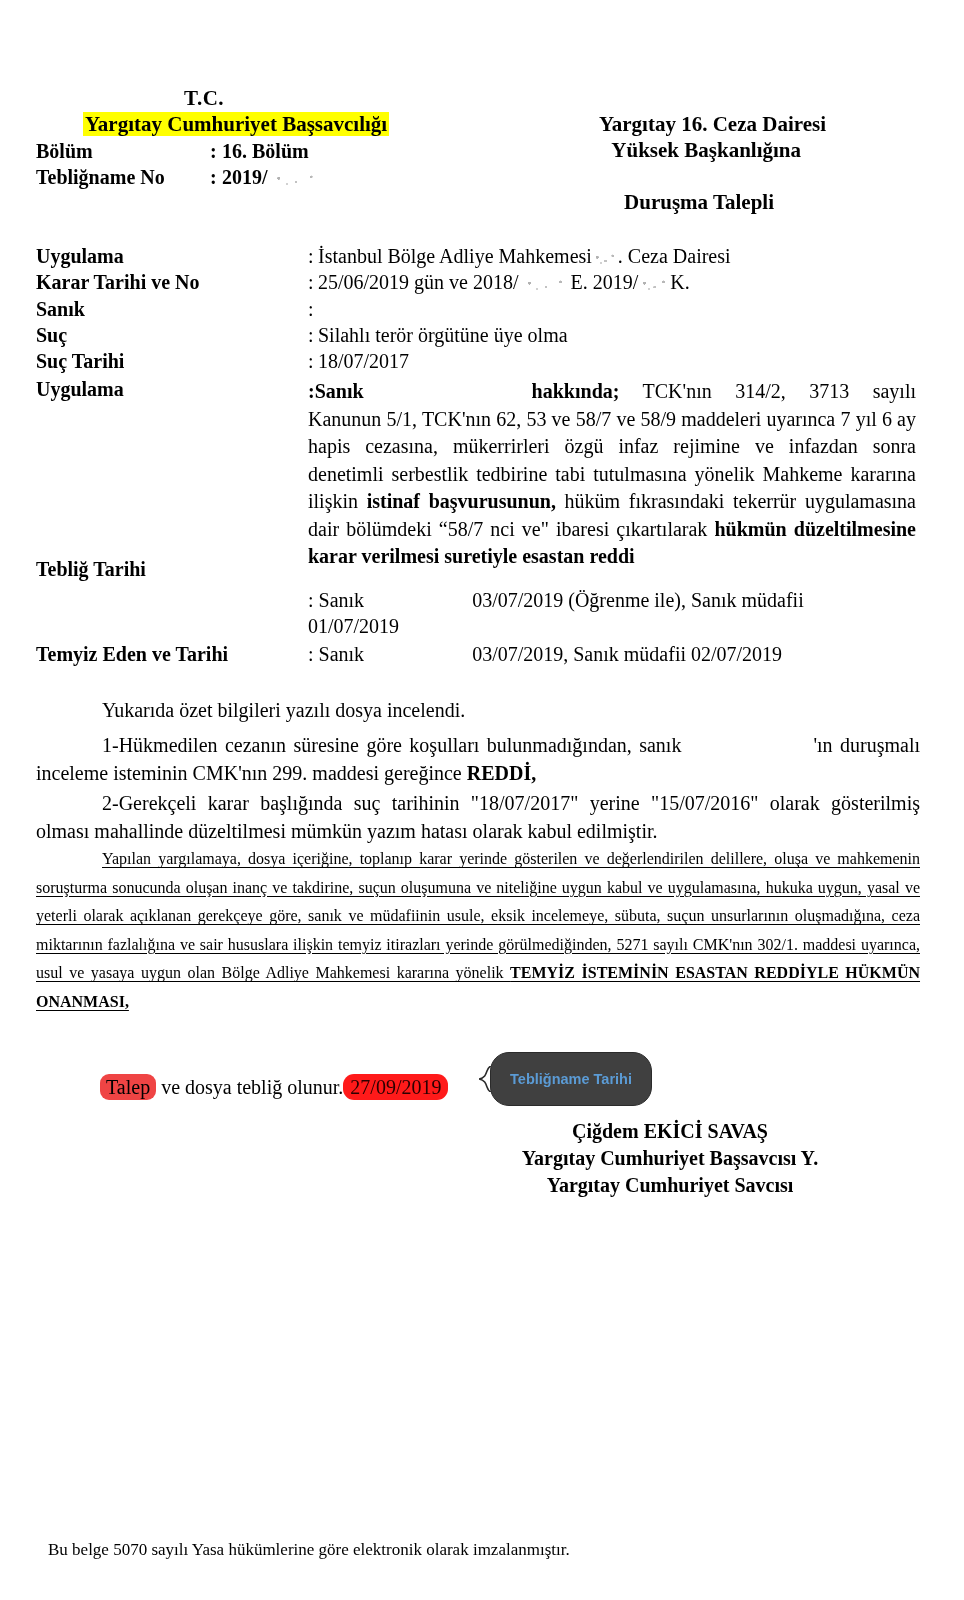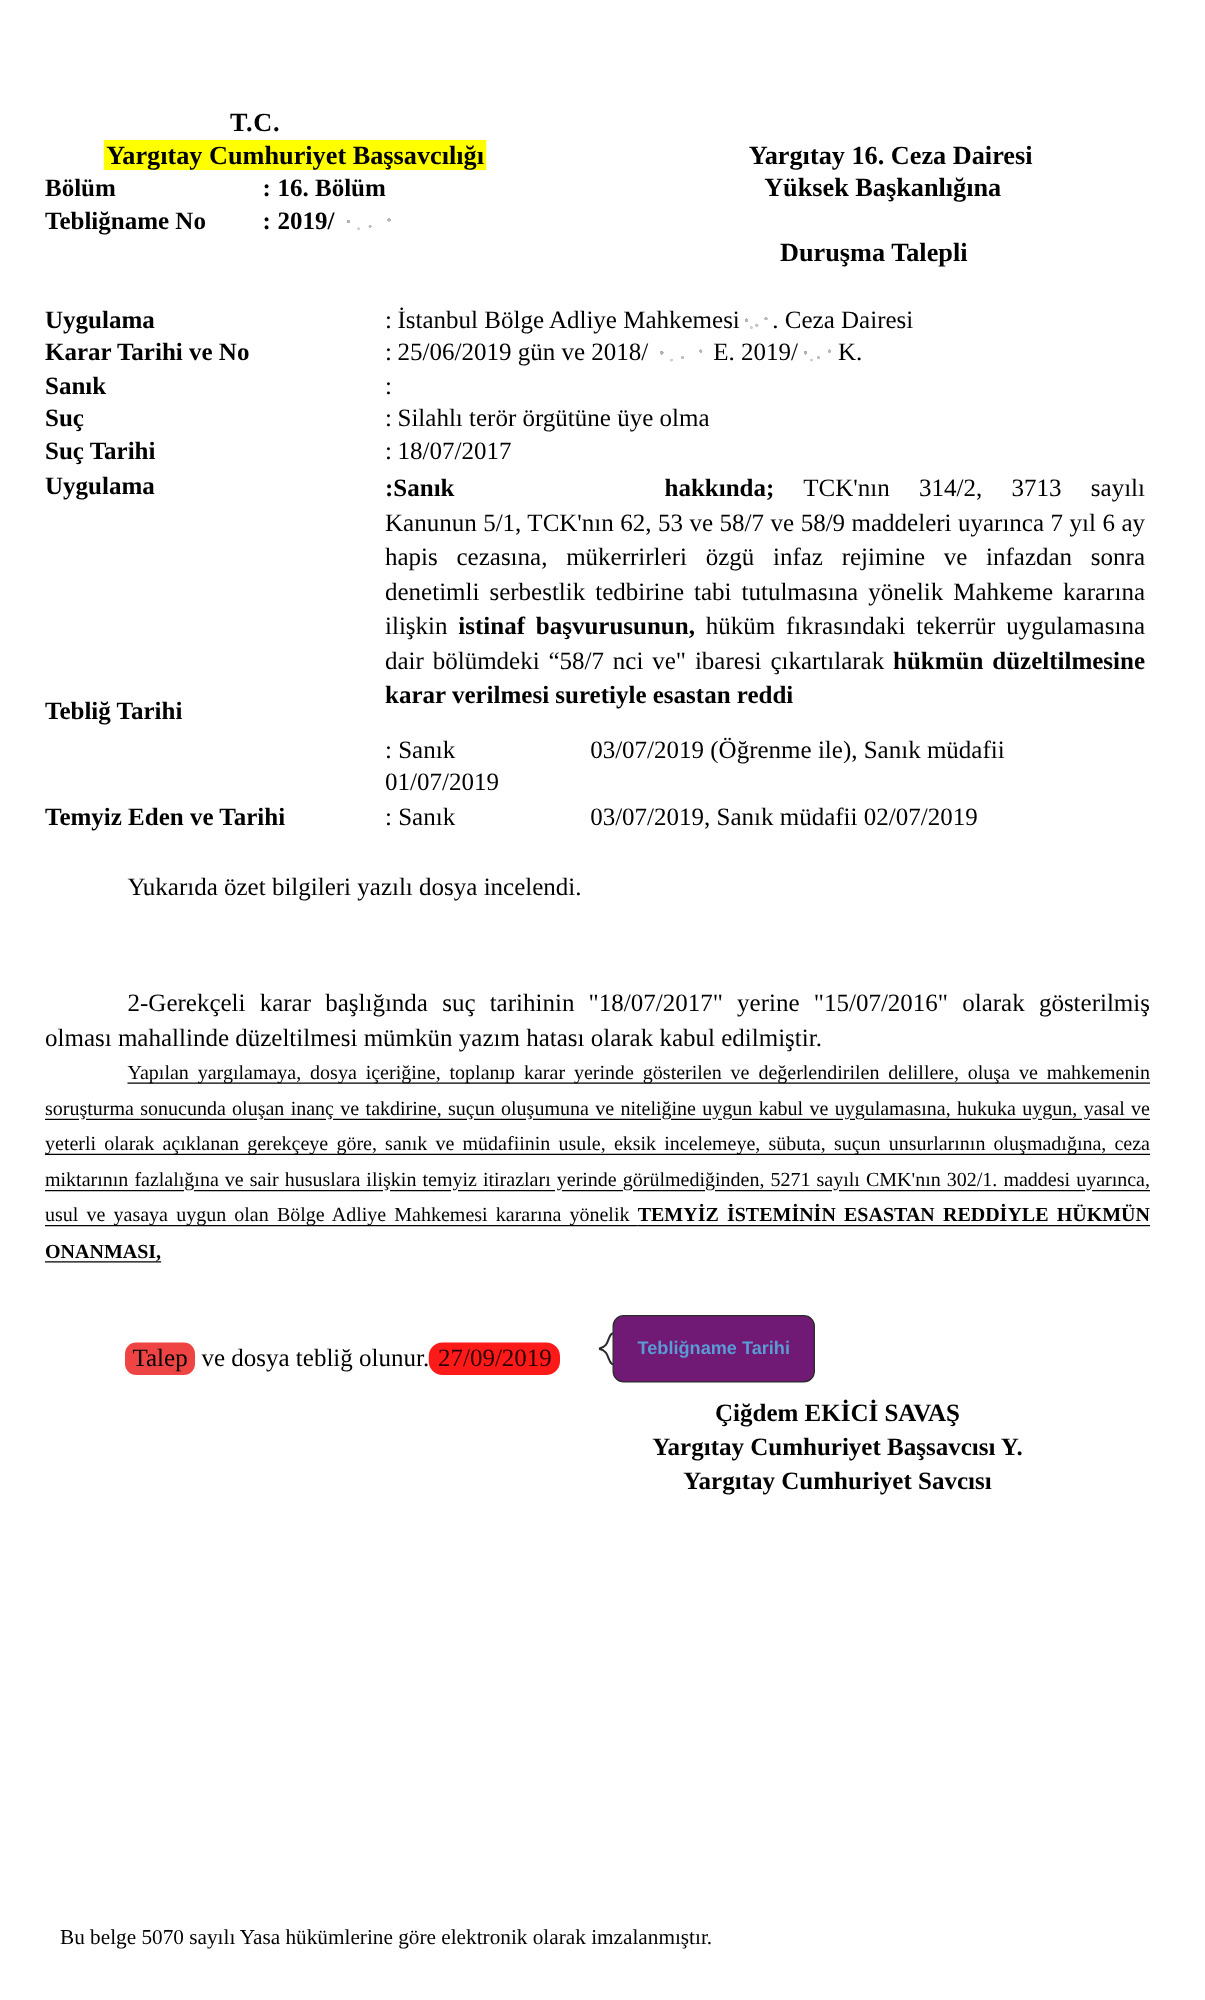--- a/index.html
+++ b/index.html
@@ -184,22 +184,22 @@
   }
 
   
   .callout {
     position: absolute;
     left: 490px;
     top: 1052px;
     width: 160px;
     height: 52px;
     border: 1.6px solid #2b2b2b;
-    border-radius: 9px;
-    background: #701a75;
+    border-radius: 19px;
+    background: #404040;
   }
   .callout-text {
     position: absolute;
     left: 0;
     top: 0;
     width: 160px;
     height: 52px;
     display: flex;
     align-items: center;
     justify-content: center;
@@ -292,20 +292,23 @@
 
   <div class="tt-label" style="top:643px;">Temyiz Eden ve Tarihi</div>
   <div class="tt-value" style="top:643px;">
     <span>: Sanık</span><span class="name-gap"></span><span>03/07/2019, Sanık müdafii 02/07/2019</span>
   </div>
 
   <div class="para" style="top:696px;">
     <span class="indent"></span><span>Yukarıda özet bilgileri yazılı dosya incelendi.</span>
   </div>
 
+  <div class="para" style="top:731px;">
+    <span class="indent"></span><span>1-Hükmedilen cezanın süresine göre  koşulları bulunmadığından, sanık</span><span class="inline-gap"></span><span>'ın duruşmalı inceleme isteminin CMK'nın 299. maddesi gereğince </span><b>REDDİ,</b>
+  </div>
 
   <div class="para" style="top:789px;">
     <span class="indent"></span><span>2-Gerekçeli karar başlığında suç tarihinin "18/07/2017" yerine "15/07/2016" olarak gösterilmiş olması mahallinde düzeltilmesi mümkün yazım hatası olarak kabul edilmiştir.</span>
   </div>
 
   <div class="para-underline" style="top:845px;">
     <span class="indent"></span><span>Yapılan yargılamaya, dosya içeriğine, toplanıp karar yerinde gösterilen ve değerlendirilen delillere, oluşa ve mahkemenin soruşturma sonucunda oluşan inanç ve takdirine, suçun oluşumuna ve niteliğine uygun kabul ve uygulamasına, hukuka uygun, yasal ve yeterli olarak açıklanan gerekçeye göre, sanık ve müdafiinin usule, eksik incelemeye, sübuta, suçun unsurlarının oluşmadığına, ceza miktarının fazlalığına ve sair hususlara ilişkin temyiz itirazları yerinde görülmediğinden, 5271 sayılı CMK'nın 302/1. maddesi uyarınca, usul ve yasaya uygun olan Bölge Adliye Mahkemesi kararına yönelik </span><b>TEMYİZ İSTEMİNİN ESASTAN REDDİYLE HÜKMÜN ONANMASI,</b>
   </div>
 
   <div class="talep-line">

